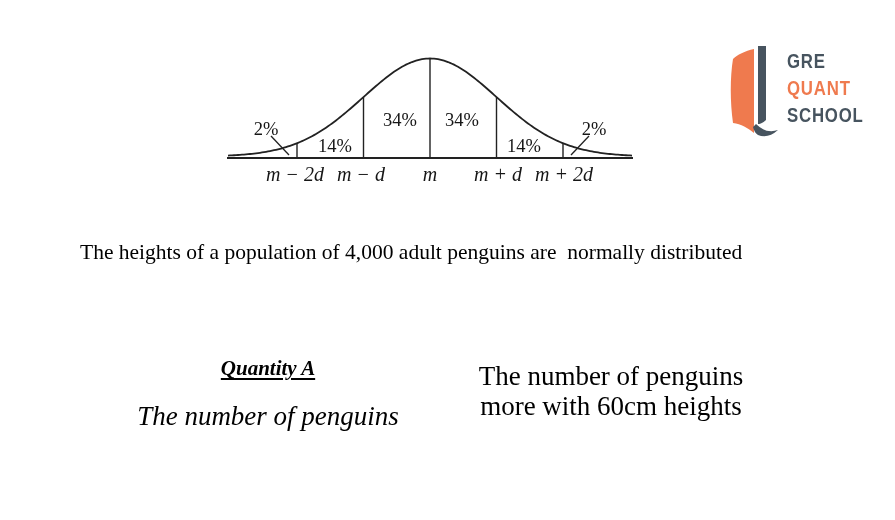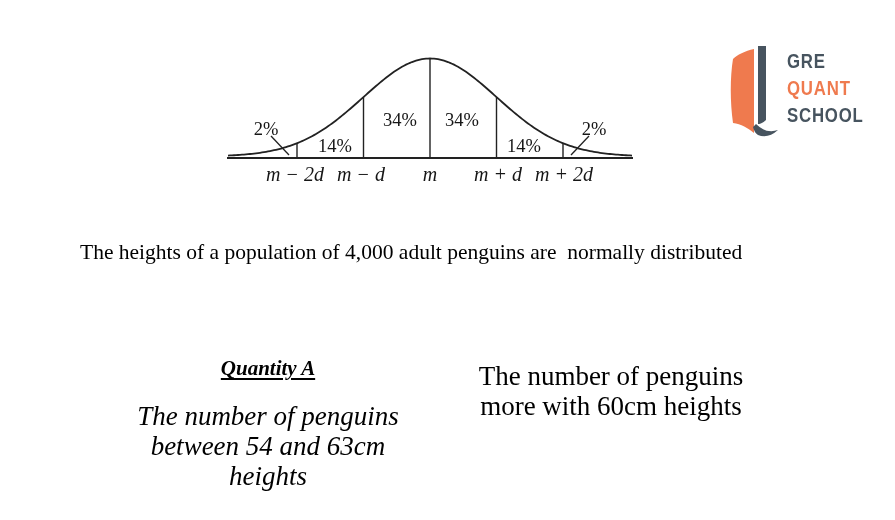--- a/index.html
+++ b/index.html
@@ -79,21 +79,20 @@
   </div>
 
   <div class="question">
     <div class="q-line">The heights of a population of 4,000 adult penguins are  normally distributed</div>
   </div>
 
   <div class="quantity quantity-a">
     <div class="q-head">Quantity A</div>
     <div class="q-body">
       <div>The number of penguins</div>
-      <div>between 54 and 63cm heights</div>
     </div>
   </div>
 
   <div class="quantity quantity-b">
     <div class="q-body">
       <div>The number of penguins</div>
       <div>more with 60cm heights</div>
     </div>
   </div>
 

